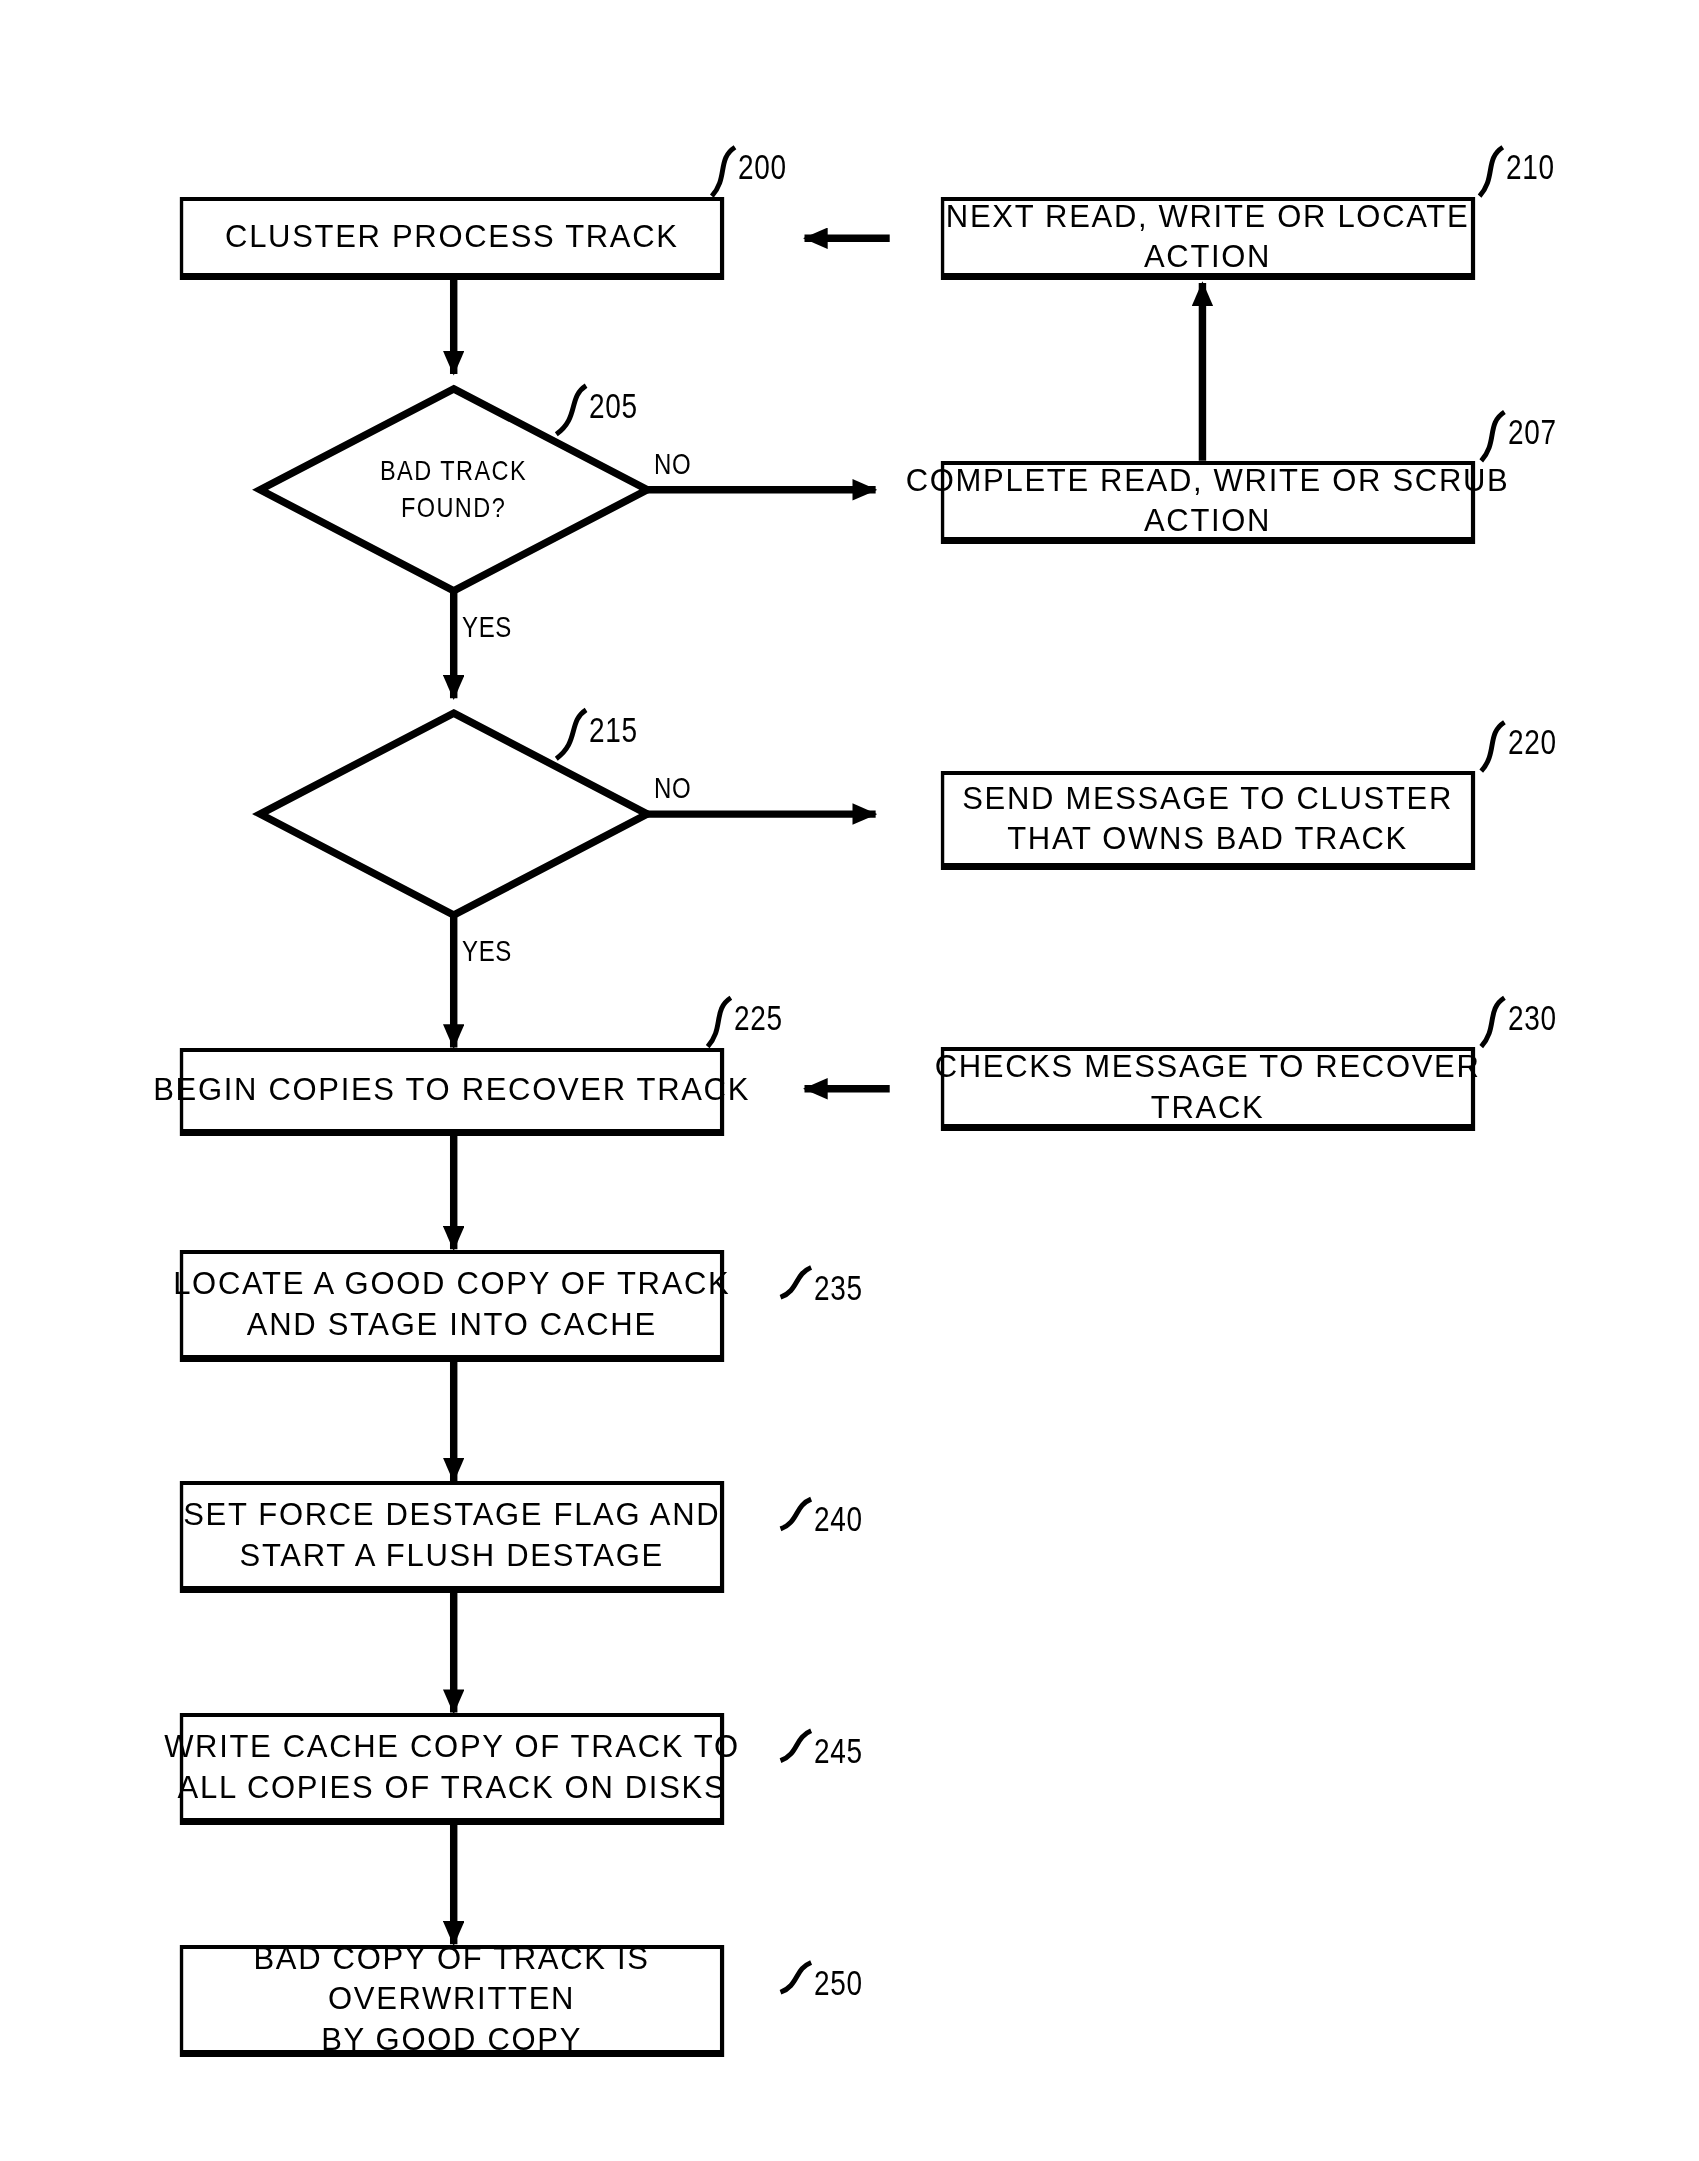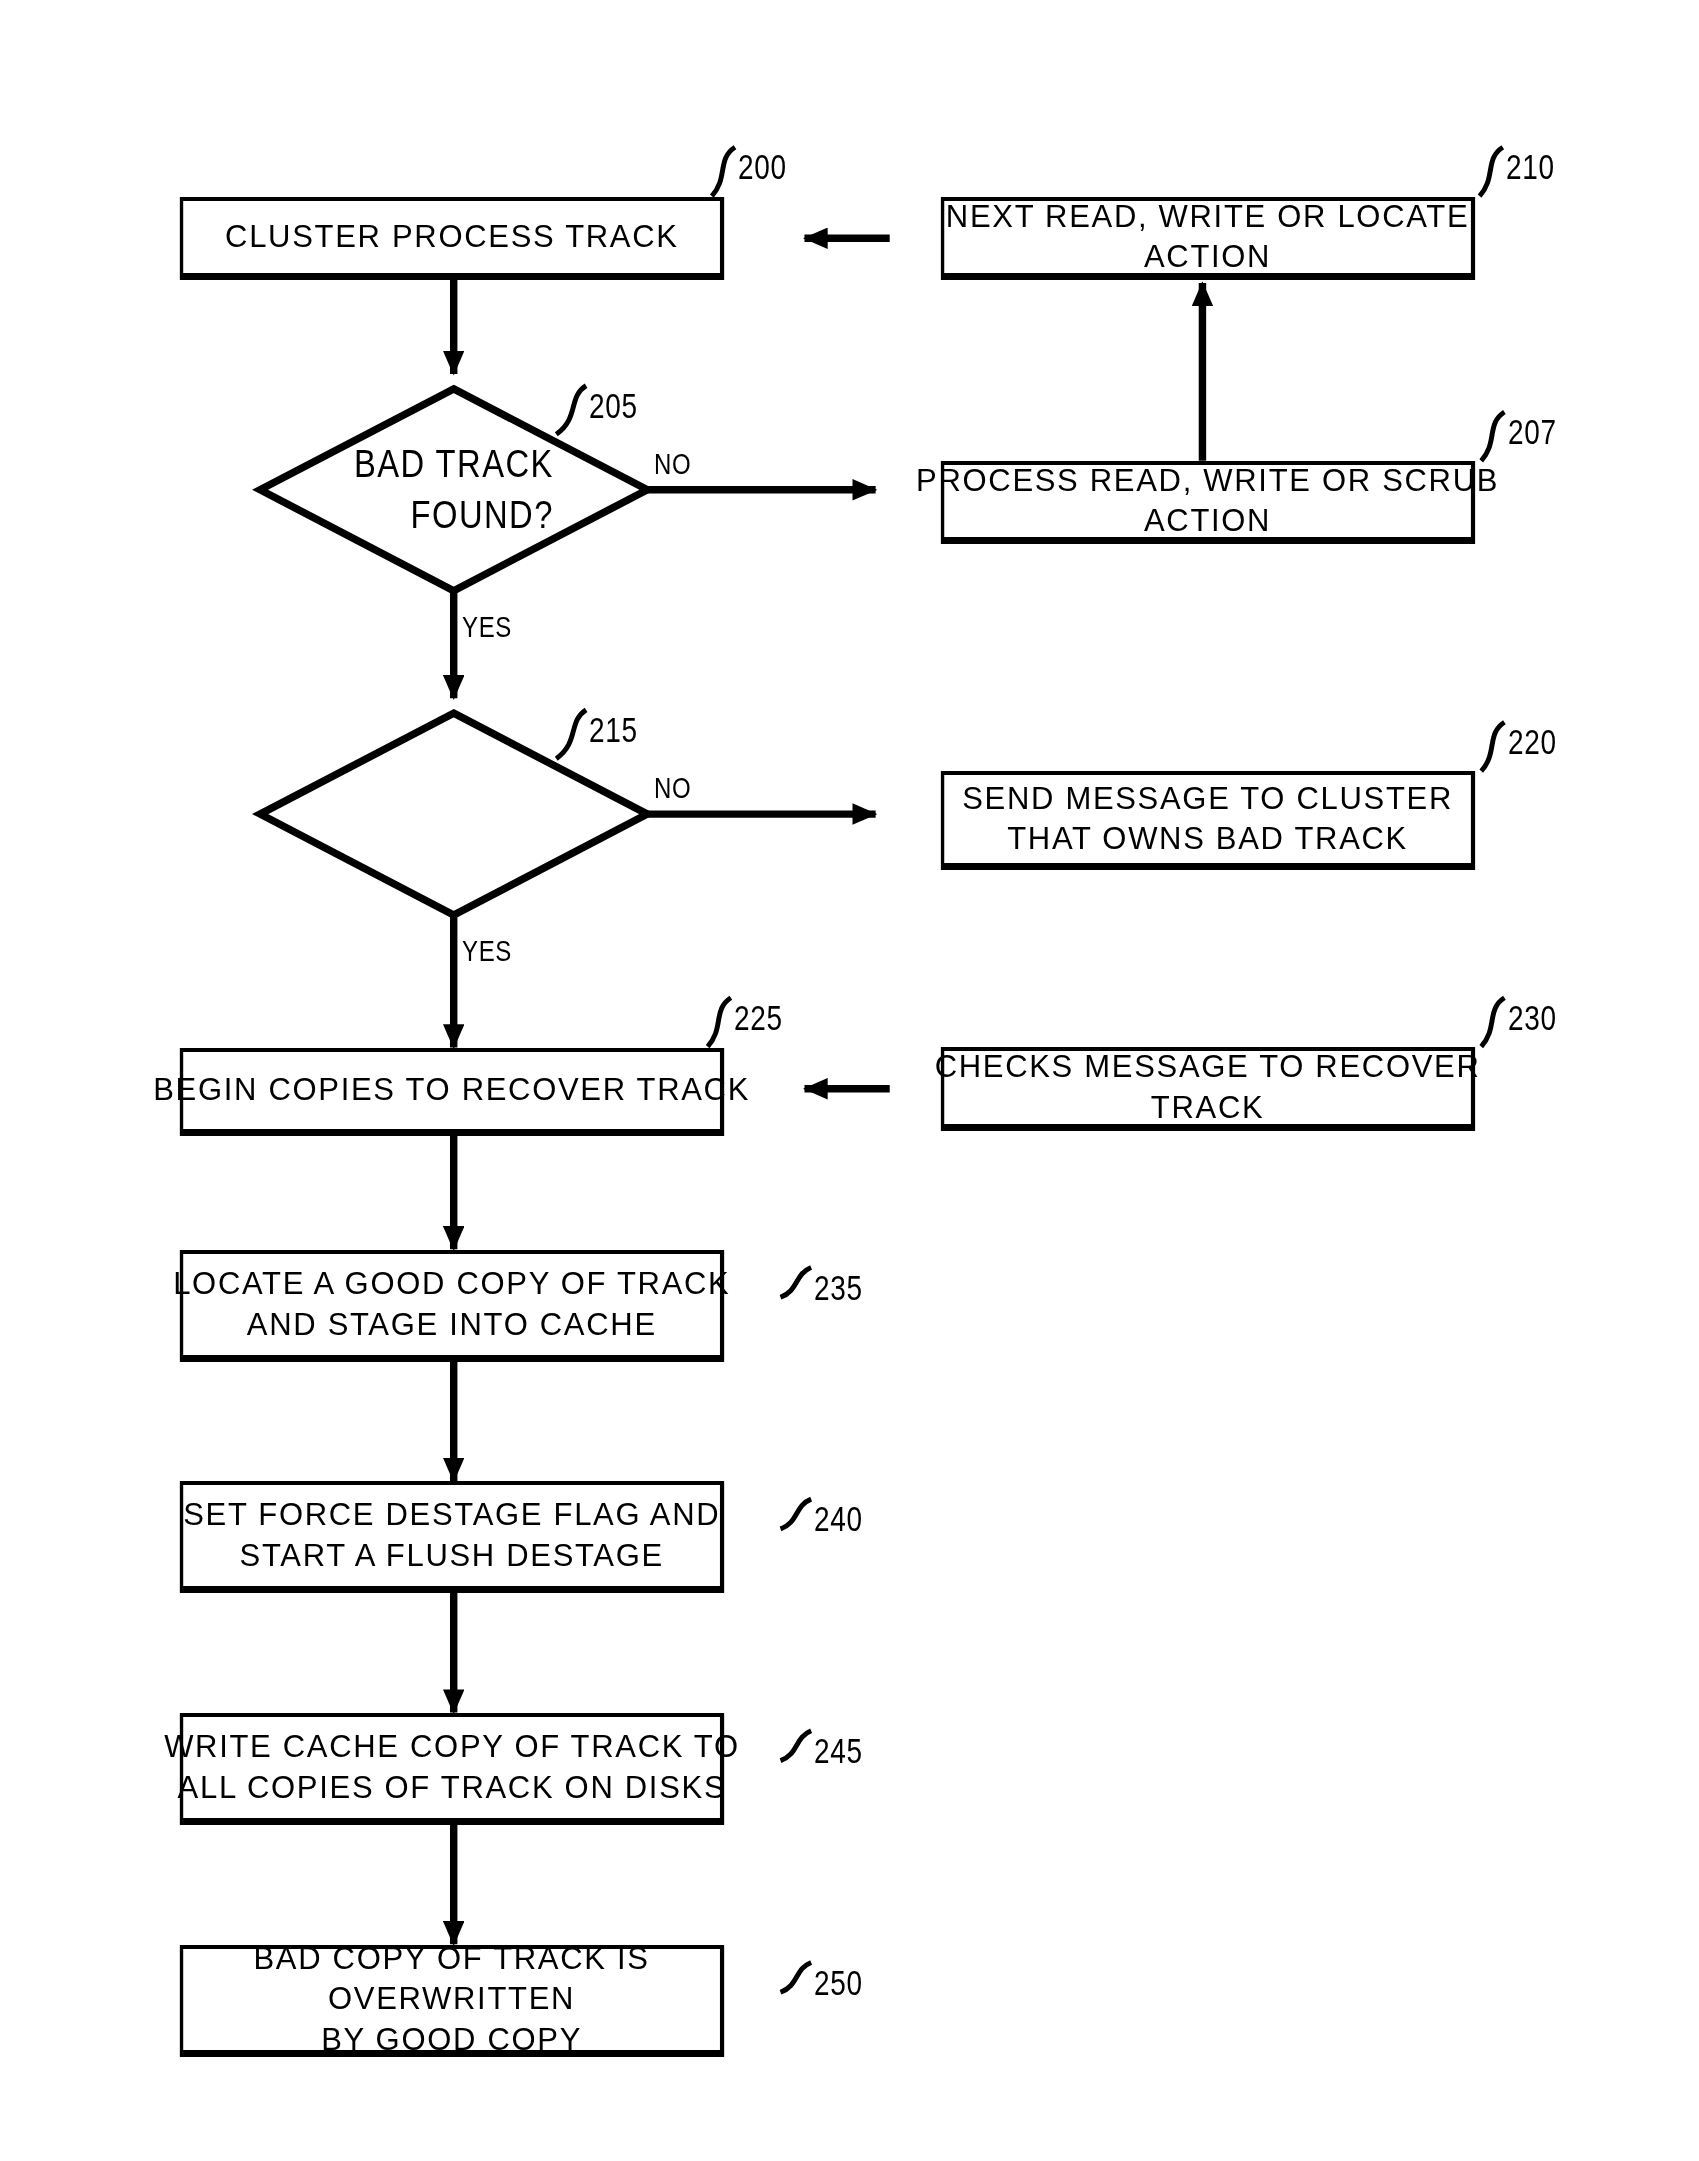--- a/index.html
+++ b/index.html
@@ -44,24 +44,24 @@
     line-height: 1.30;
     font-family: "Liberation Sans Narrow", "Liberation Sans", sans-serif;
     transform: scaleX(0.84);
   }
   .proc .txt {
     display: block;
     white-space: pre-line;
     transform: scaleX(1.19);
   }
   .decision {
-    font-size: 39px;
+    font-size: 28px;
     letter-spacing: 1.7px;
     line-height: 1.30;
-    text-align: right;
+    text-align: center;
     background: transparent;
     pointer-events: none;
   }
   .decision .txt {
     display: block;
     white-space: pre-line;
     transform: scaleX(0.84);
   }
   
   .ref {
@@ -144,21 +144,21 @@
 
   <div class="node proc" style="left:128px; top:197px; width:648px; height:83px;">
     <span class="txt">CLUSTER PROCESS TRACK</span>
   </div>
 
   <div class="node proc" style="left:890px; top:197px; width:636px; height:83px;">
     <span class="txt">NEXT READ, WRITE OR LOCATE ACTION</span>
   </div>
 
   <div class="node proc" style="left:890px; top:461px; width:636px; height:83px;">
-    <span class="txt">PROCESS READ, WRITE OR SCRUB ACTION</span>
+    <span class="txt">COMPLETE READ, WRITE OR SCRUB ACTION</span>
   </div>
 
   <div class="node proc" style="left:890px; top:771px; width:636px; height:99px;">
     <span class="txt">SEND MESSAGE TO CLUSTER
 THAT OWNS BAD TRACK</span>
   </div>
 
   <div class="node proc" style="left:128px; top:1048px; width:648px; height:88px;">
     <span class="txt">BEGIN COPIES TO RECOVER TRACK</span>
   </div>

